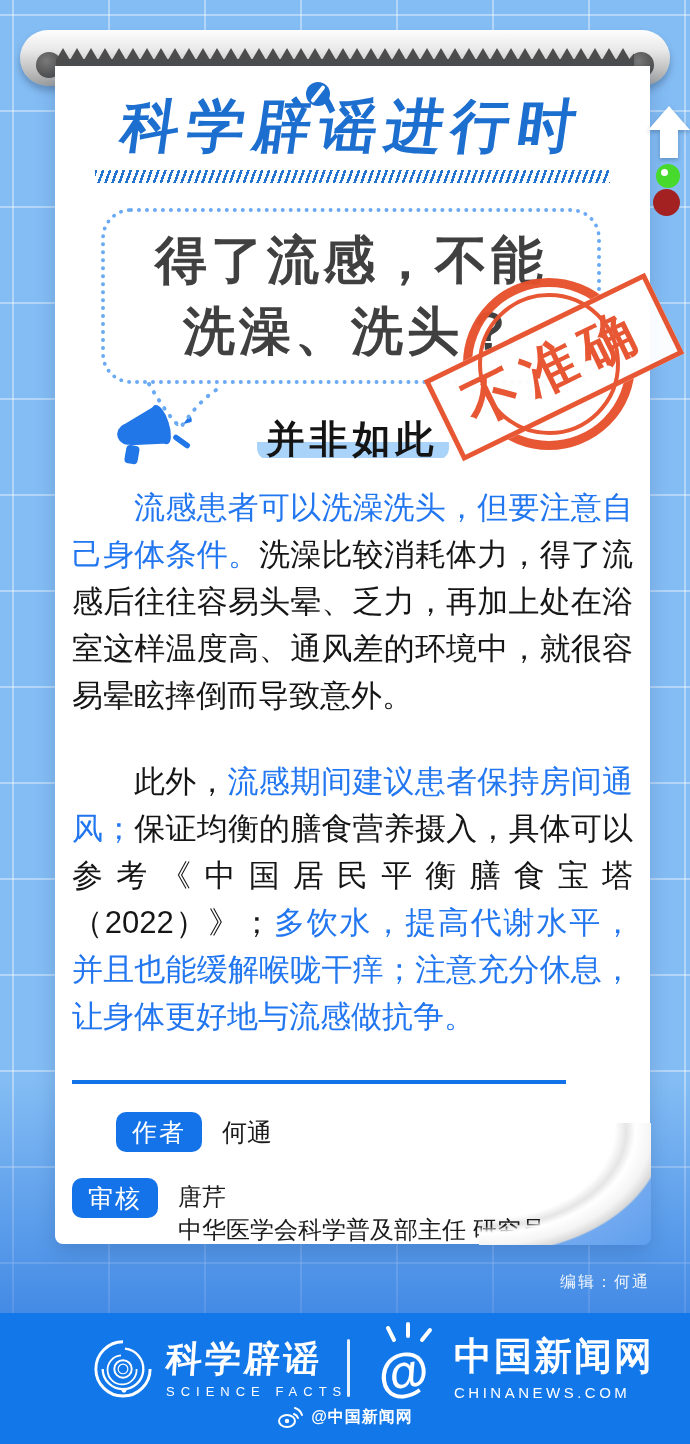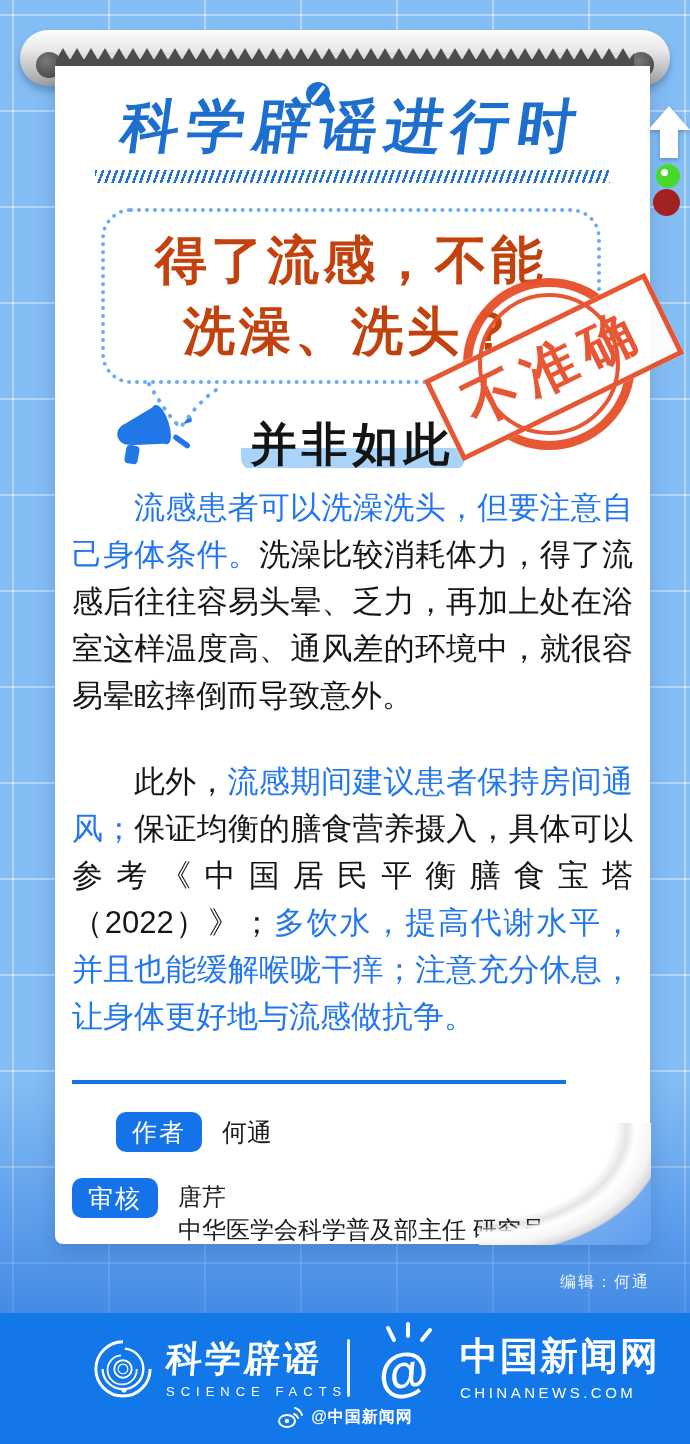--- a/index.html
+++ b/index.html
@@ -34,35 +34,35 @@
   .no-icon{position:absolute;left:50%;margin-left:-47px;top:16px;width:24px;height:24px;border-radius:50%;
     background:#1c6ecf;z-index:2;}
   .no-icon::after{content:"";position:absolute;left:10px;top:2px;width:4px;height:20px;background:#ffffff;
     transform:rotate(38deg);border-radius:2px;}
   .hatch{position:absolute;left:40px;right:40px;top:104px;height:13px;
     background:repeating-linear-gradient(110deg,#2273cf 0 2.5px,transparent 2.5px 6.5px);}
 
   
   .bubble{position:absolute;left:46px;top:142px;width:492px;height:168px;border:4px dotted #6aa9f4;
     border-radius:30px;background:#fff;z-index:2;display:flex;flex-direction:column;justify-content:center;}
-  .bubble-line{text-align:center;font-size:52px;line-height:71px;font-weight:900;color:#c2410c;letter-spacing:4px;}
+  .bubble-line{text-align:center;font-size:52px;line-height:71px;font-weight:900;color:#404040;letter-spacing:4px;}
   .bubble-tail{position:absolute;left:86px;top:314px;z-index:2;}
 
   
   .stamp{position:absolute;left:408px;top:212px;width:172px;height:172px;z-index:5;opacity:.96;}
   .stamp::before{content:"";position:absolute;inset:0;border:9px solid #e8512c;border-radius:50%;}
   .stamp::after{content:"";position:absolute;inset:15px;border:4px solid #e8512c;border-radius:50%;}
   .stamp-band{position:absolute;left:-32px;top:44px;width:236px;height:80px;background:#ffffff;
     border:5px solid #e8512c;transform:rotate(-26deg);display:flex;align-items:center;justify-content:center;
     font-family:"Liberation Serif","DejaVu Serif",serif;font-size:54px;font-weight:700;color:#e8512c;letter-spacing:10px;}
 
   
   .megaphone{position:absolute;left:52px;top:332px;width:86px;height:74px;transform:rotate(-6deg);}
   .verdict{position:absolute;left:0;right:0;top:348px;text-align:center;z-index:1;}
-  .verdict span{font-size:46px;font-weight:700;color:#141414;letter-spacing:5px;padding:0 10px;
+  .verdict span{font-size:38px;font-weight:700;color:#141414;letter-spacing:5px;padding:0 10px;
     background:linear-gradient(transparent 58%,#a9d3f8 58%,#a9d3f8 96%,transparent 96%);border-radius:12px;}
 
   
   .para{position:absolute;left:17px;width:561px;font-size:31px;line-height:47px;color:#161616;
     text-align:justify;text-indent:2em;margin:0;}
   .p1{top:418px;}
   .p2{top:692px;}
   .blue{color:#2277f0;}
 
   
@@ -87,21 +87,21 @@
   
   .footer{position:absolute;left:0;right:0;top:1313px;height:131px;background:#1277e9;z-index:5;}
   .logo-left{position:absolute;left:92px;top:22px;display:flex;align-items:center;}
   .logo-left-text{margin-left:12px;}
   .logo-cn{font-size:36px;font-weight:900;color:#fff;letter-spacing:3px;transform:skewX(-4deg);}
   .logo-en{font-size:13px;color:#fff;letter-spacing:6px;margin-top:0;}
   .footer-divider{position:absolute;left:347px;top:26px;width:3px;height:58px;background:rgba(255,255,255,.9);border-radius:2px;}
   .logo-right{position:absolute;left:378px;top:18px;display:flex;align-items:center;}
   .at-icon{position:relative;width:64px;height:64px;}
   .at-char{position:absolute;left:0;top:8px;font-size:52px;font-weight:900;color:#fff;transform:rotate(-8deg);}
-  .logo-right-text{margin-left:18px;}
+  .logo-right-text{margin-left:12px;}
   .logo-cn2{font-size:38px;font-weight:900;color:#fff;letter-spacing:2px;}
   .logo-en2{font-size:15px;color:#fff;letter-spacing:3.5px;margin-top:2px;}
   .weibo-row{position:absolute;left:0;right:0;top:92px;display:flex;align-items:center;justify-content:center;gap:8px;}
   .weibo-text{font-size:16px;font-weight:700;color:#fff;letter-spacing:1px;text-align:center;}
 </style>
 </head>
 <body>
 
 <div class="page">
 

